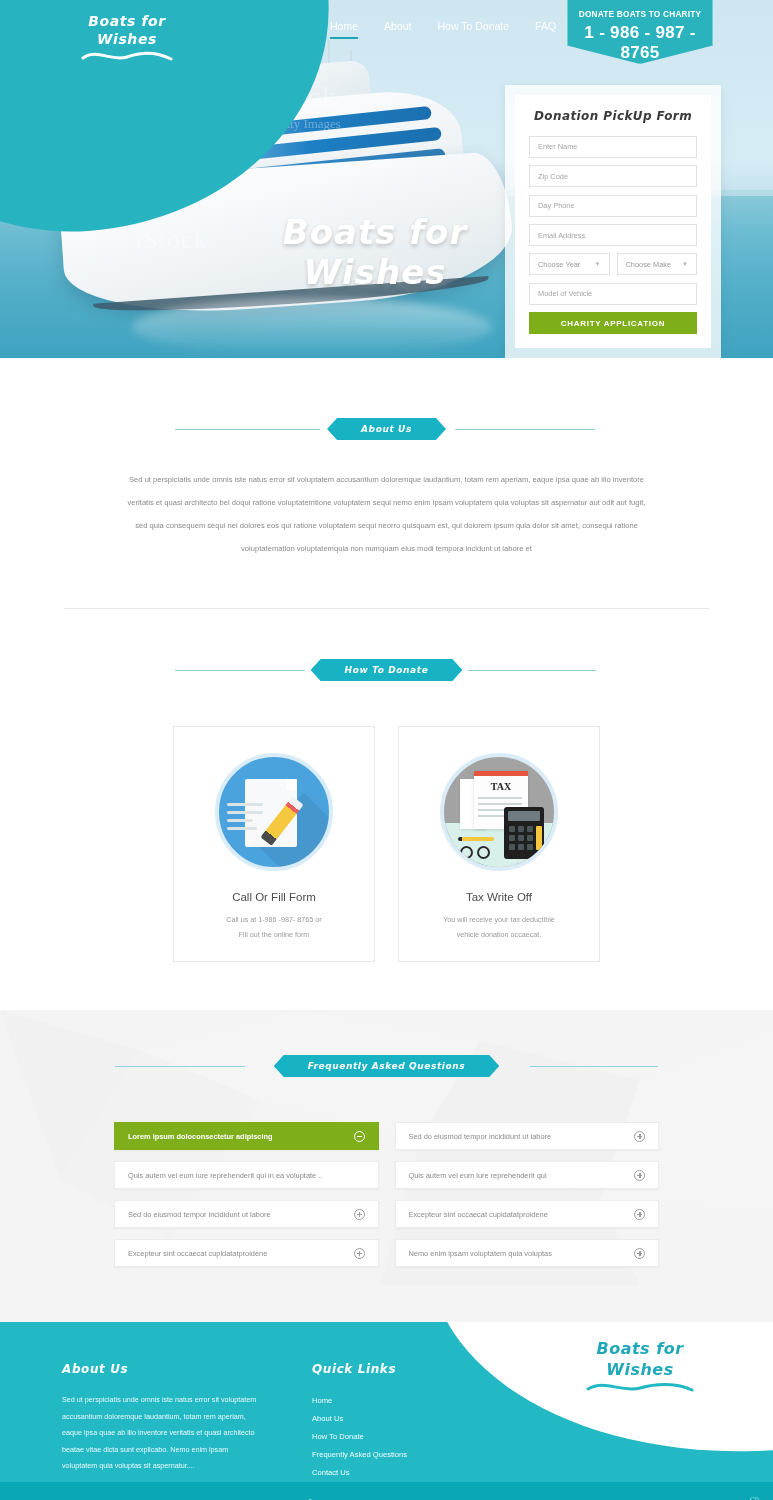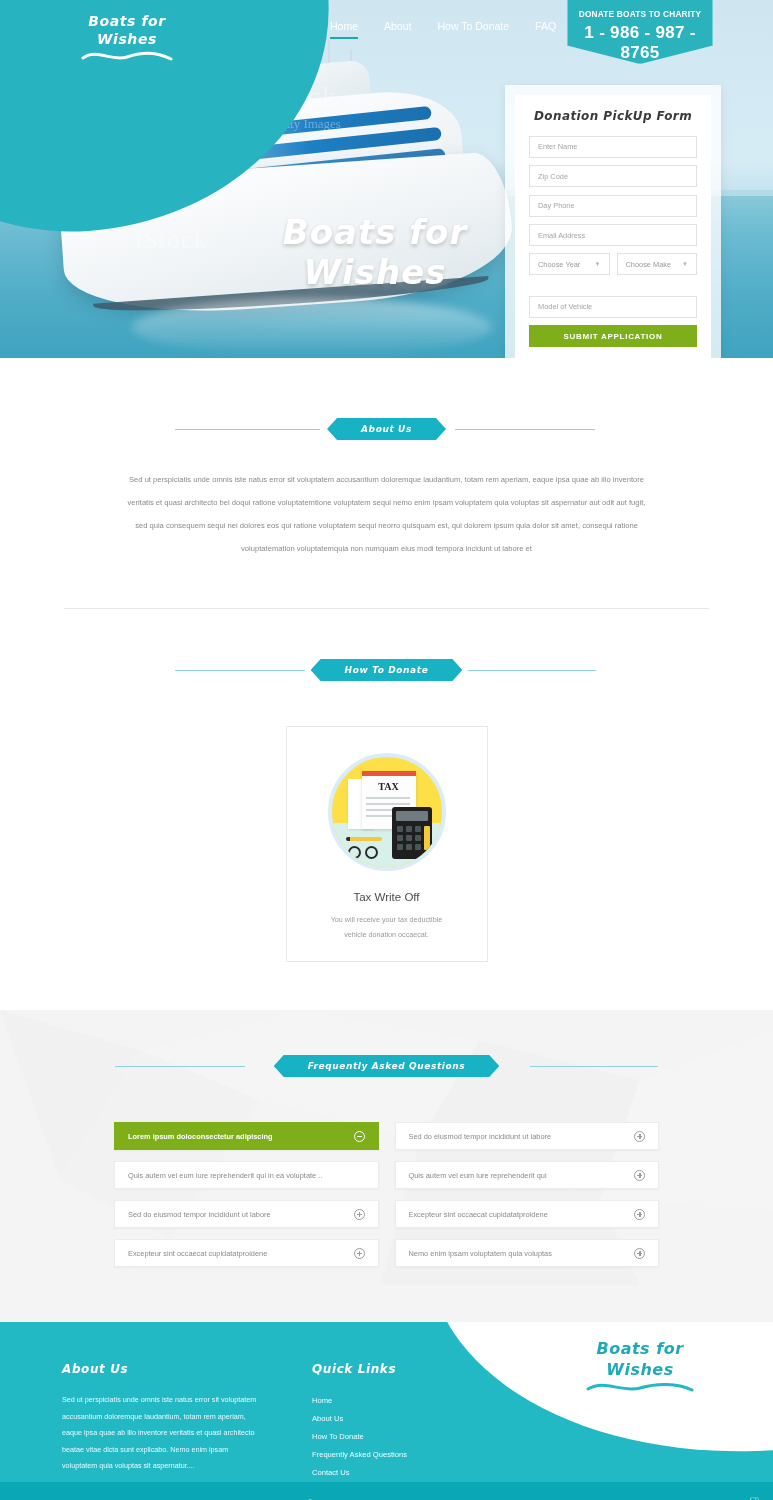--- a/index.html
+++ b/index.html
@@ -146,21 +146,21 @@
     text-align:center; color:#3b3b3b;
     font-family:"DejaVu Sans",sans-serif; font-weight:bold; font-style:italic;
     font-size:12px; letter-spacing:.4px; margin-bottom:12px;
   }
   .fld{
     width:100%; height:22px; border:1px solid #e2e2e2; background:#fff;
     font-size:7.4px; color:#9a9a9a; padding:0 8px; margin-bottom:7px;
     font-family:"Liberation Sans",sans-serif; outline:none;
   }
   .fld::placeholder{ color:#a5a5a5; }
-  .row2{ display:flex; gap:7px; margin-bottom:20px; }
+  .row2{ display:flex; gap:7px; margin-bottom:7px; }
   .sel{
     flex:1; height:22px; border:1px solid #e2e2e2; background:#fff;
     font-size:7.4px; color:#9a9a9a; padding:0 8px; position:relative;
     display:flex; align-items:center; justify-content:space-between;
   }
   .sel .chev{ font-size:6px; color:#b5b5b5; }
   .submit{
     width:100%; height:22px; background:#7fae1b; color:#fff; border:0;
     font-size:8px; font-weight:bold; letter-spacing:.7px; cursor:pointer;
     font-family:"Liberation Sans",sans-serif;
@@ -197,21 +197,21 @@
   .howto-lines .line.r{ left:468px; width:128px; }
   .cards{ display:flex; gap:23px; justify-content:center; margin-top:45px; }
   .card{
     width:202px; height:236px; border:1px solid #e8e8e8; background:#fff;
     display:flex; flex-direction:column; align-items:center;
     padding-top:26px;
   }
   .card-ico{ width:118px; height:118px; border-radius:50%; position:relative; overflow:hidden; }
   .ico-doc{ background:#4ba3dd; border:4px solid #d9ecf7; }
   .ico-boat{ background:#2e8fae; border:4px solid #d9ecf7; }
-  .ico-tax{ background:#fde047; border:4px solid #d9ecf7; }
+  .ico-tax{ background:#a3a3a3; border:4px solid #d9ecf7; }
   .card-title{ margin-top:20px; font-size:11.5px; color:#4c4c4c; }
   .card-desc{ margin-top:9px; font-size:7.2px; color:#9a9a9a; line-height:15px; text-align:center; width:160px; }
 
   
   .d-paper{ position:absolute; left:26px; top:22px; width:52px; height:68px; background:#f7f9fa; border-radius:2px; }
   .d-paper:before{ content:""; position:absolute; right:0; top:0; border-width:0 11px 11px 0; border-style:solid; border-color:#dfe6e9 #fff #fff #dfe6e9; }
   .d-line{ position:absolute; left:8px; height:3px; background:#dde3e6; border-radius:2px; }
   .d-pencil{ position:absolute; left:56px; top:38px; width:14px; height:52px; background:#f3c council; }
   .d-pencil{ background:linear-gradient(180deg,#f2f2f2 0 14%,#ef5e5e 14% 22%,#f5c83f 22% 84%,#4a4a4a 84% 100%); border-radius:2px; transform:rotate(38deg); }
   .d-shadow{ position:absolute; right:-10px; bottom:-10px; width:70px;height:70px; background:rgba(0,0,0,.07); transform:rotate(45deg); }
@@ -389,21 +389,21 @@
           <div class="sel">
             <span>Choose Year</span>
             <span class="chev">▼</span>
           </div>
           <div class="sel">
             <span>Choose Make</span>
             <span class="chev">▼</span>
           </div>
         </div>
         <input class="fld" placeholder="Model of Vehicle" style="">
-        <button class="submit">SUBMIT APPLICATION</button>
+        <button class="submit">CHARITY APPLICATION</button>
       </div>
     </div>
   </section>
 
   <section class="about">
     <div class="sec-head about-lines">
       <span class="line l"></span>
       <span class="line r"></span>
       <span class="badge">About Us</span>
     </div>
@@ -413,20 +413,36 @@
 
   <section class="howto">
     <div class="sec-head howto-lines">
       <span class="line l"></span>
       <span class="line r"></span>
       <span class="badge">How To Donate</span>
     </div>
 
     <div class="cards">
 
+      <div class="card">
+        <div class="card-ico ico-doc">
+          <div class="d-shadow"></div>
+          <div class="d-paper"></div>
+          <div class="d-line" style="top:46px;width:36px;"></div>
+          <div class="d-line" style="top:54px;width:36px;"></div>
+          <div class="d-line" style="top:62px;width:26px;"></div>
+          <div class="d-line" style="top:70px;width:30px;"></div>
+          <div class="d-pencil"></div>
+        </div>
+        <div class="card-title">Call Or Fill Form</div>
+        <div class="card-desc">
+          <div>Call us at 1-986 -987- 8765 or</div>
+          <div>Fill out the online form</div>
+        </div>
+      </div>
 
 
       <div class="card">
         <div class="card-ico ico-tax">
           <div class="t-bg"></div>
           <div class="t-paper2"></div>
           <div class="t-paper"></div>
           <div class="t-word">TAX</div>
           <div class="t-tline" style="top:40px;"></div>
           <div class="t-tline" style="top:46px;"></div>

